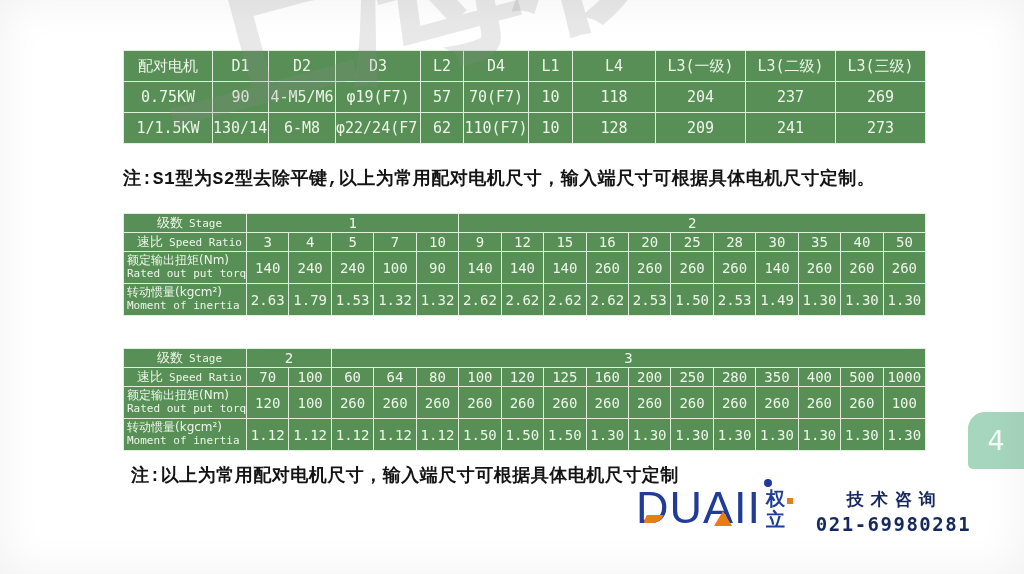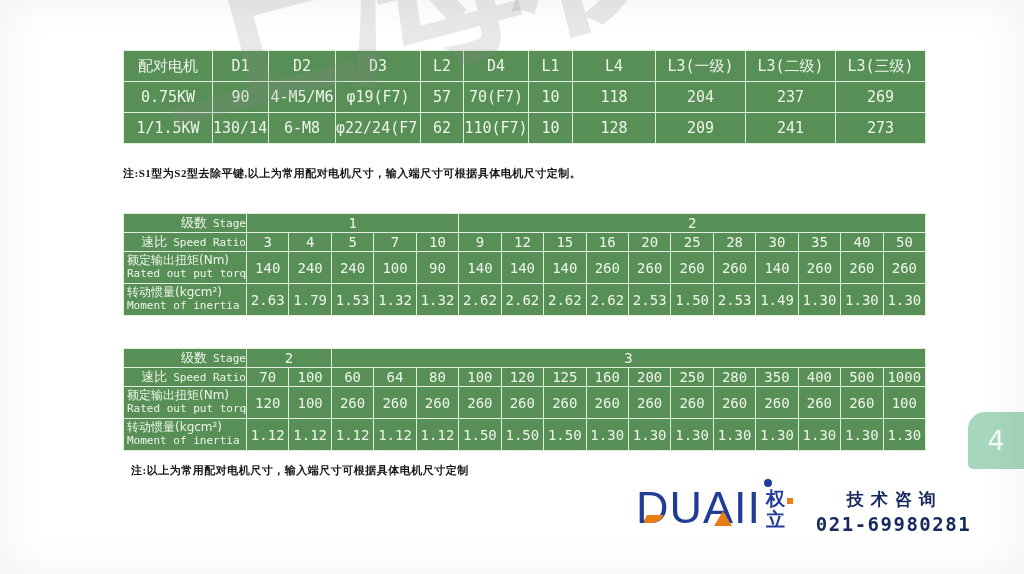--- a/index.html
+++ b/index.html
@@ -27,30 +27,30 @@
   }
   
   #motorTable{top:50px;width:802px;padding-left:36px;}
   #motorTable th,#motorTable td{height:30px;font-size:15px;}
   
   .ratio-table{width:802px;}
   #ratioTable0{top:213px;}
   #ratioTable1{top:348px;}
   .ratio-table tr.r-stage td,.ratio-table tr.r-ratio td{height:17px;font-size:14px;}
   .ratio-table tr.r-two td{height:31px;font-size:14px;}
-  .ratio-table td.lbl{text-align:right;padding-left:9px;white-space:nowrap;}
+  .ratio-table td.lbl{text-align:center;padding-left:9px;white-space:nowrap;}
   .ratio-table td.lbl .cn{font-size:13px;font-family:"DejaVu Sans",sans-serif;}
   .ratio-table td.lbl .en{font-size:11px;margin-left:6px;}
   .ratio-table td.lbl2{text-align:left;padding-left:3px;line-height:1.15;white-space:nowrap;}
   .ratio-table td.lbl2 .cn{font-size:12px;display:block;font-family:"DejaVu Sans",sans-serif;}
   .ratio-table td.lbl2 .en{font-size:11px;display:block;}
   
   .note{
-    position:absolute;color:#141414;font-family:Liberation Serif, serif;
-    font-size:11px;font-weight:bold;letter-spacing:.5px;white-space:nowrap;z-index:5;
+    position:absolute;color:#141414;font-family:Liberation Mono, monospace;
+    font-size:18px;font-weight:bold;letter-spacing:.5px;white-space:nowrap;z-index:5;
   }
   #note1{left:123px;top:166px;}
   #note2{left:131px;top:463px;}
   
   .logo{position:absolute;left:636px;top:486px;display:flex;align-items:flex-start;z-index:5;}
   .wordmark{position:relative;font-family:"Liberation Sans","DejaVu Sans",sans-serif;
     font-weight:normal;font-size:45px;line-height:44px;color:#203c96;letter-spacing:1px;}
   .a-tri{position:absolute;left:78px;bottom:4px;width:0;height:0;
     border-left:9px solid transparent;border-right:9px solid transparent;
     border-bottom:15px solid #e87d15;}

